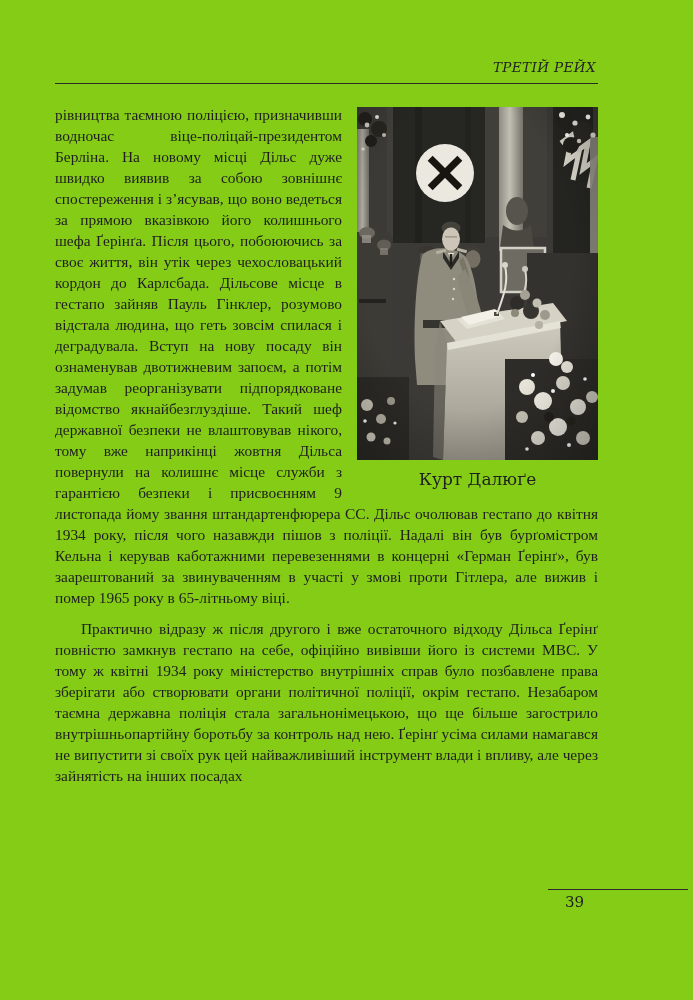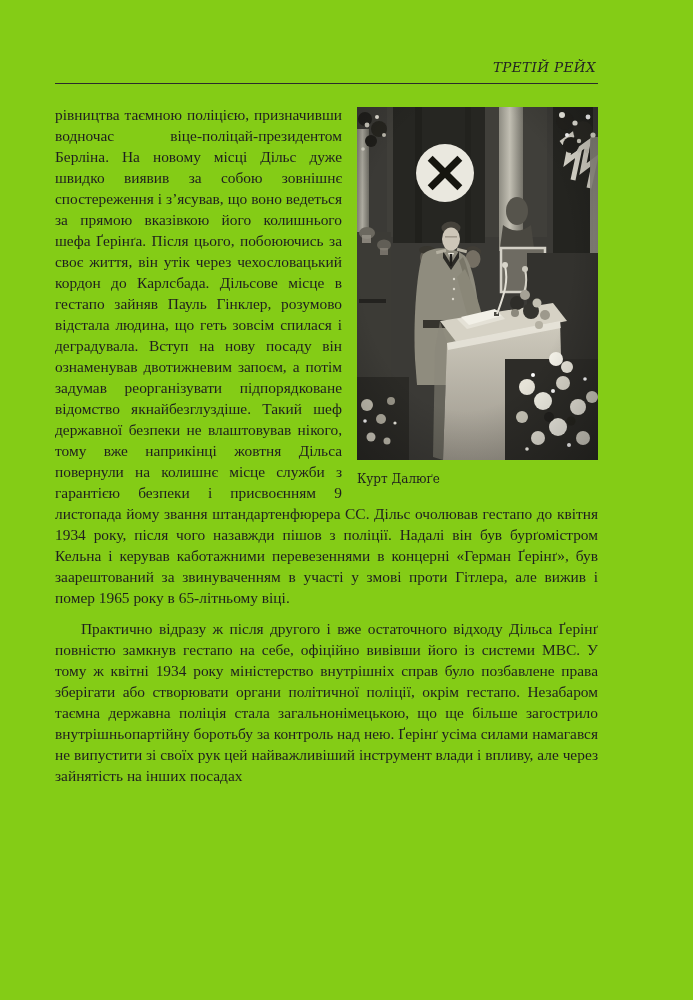--- a/index.html
+++ b/index.html
@@ -17,21 +17,21 @@
     padding-right:2px;
   }
   .body-text{
     position:absolute;left:55px;top:104px;width:543px;
     font-size:15.4px;line-height:21px;text-align:justify;
     text-justify:inter-word;
   }
   .photo-figure{float:right;width:241px;margin:3px 0 6px 15px;}
   .photo{width:241px;height:353px;background:#34332f;display:block;}
   .photo svg{display:block;}
-  figcaption{margin-top:9px;width:241px;text-align:left;font-size:12px;color:#1f1f1f;}
+  figcaption{margin-top:9px;width:241px;text-align:center;font-size:17px;color:#1f1f1f;}
   p{margin:0;padding:0;font-family:Liberation Serif, serif;}
   .para-2{margin-top:10px;text-indent:26px;}
   .footer{
     position:absolute;left:548px;top:889px;width:140px;
     border-top:1.4px solid #2b2b2b;
   }
   .page-number{display:inline-block;margin:3px 0 0 17px;font-size:15px;color:#1f1f1f;}
 </style>
 </head>
 <body>
@@ -216,14 +216,17 @@
           <rect x="0" y="0" width="241" height="353" fill="url(#gVig)"></rect>
         </svg>
       </div>
       <figcaption>Курт Далюґе</figcaption>
     </figure>
 
     <p class="para-1">рівництва таємною поліцією, призначивши водночас віце-поліцай-президентом Берліна. На новому місці Дільс дуже швидко виявив за собою зовнішнє спостереження і з’ясував, що воно ведеться за прямою вказівкою його колишнього шефа Ґерінґа. Після цього, побоюючись за своє життя, він утік через чехословацький кордон до Карлсбада. Дільсове місце в гестапо зайняв Пауль Гінклер, розумово відстала людина, що геть зовсім спилася і деградувала. Вступ на нову посаду він ознаменував двотижневим запоєм, а потім задумав реорганізувати підпорядковане відомство якнайбезглуздіше. Такий шеф державної безпеки не влаштовував нікого, тому вже наприкінці жовтня Дільса повернули на колишнє місце служби з гарантією безпеки і присвоєнням 9 листопада йому звання штандартенфюрера СС. Дільс очолював гестапо до квітня 1934 року, після чого назавжди пішов з поліції. Надалі він був бурґомістром Кельна і керував каботажними перевезеннями в концерні «Герман Ґерінґ», був заарештований за звинуваченням в участі у змові проти Гітлера, але вижив і помер 1965 року в 65-літньому віці.</p>
     <p class="para-2">Практично відразу ж після другого і вже остаточного відходу Дільса Ґерінґ повністю замкнув гестапо на себе, офіційно вивівши його із системи МВС. У тому ж квітні 1934 року міністерство внутрішніх справ було позбавлене права зберігати або створювати органи політичної поліції, окрім гестапо. Незабаром таємна державна поліція стала загальнонімецькою, що ще більше загострило внутрішньопартійну боротьбу за контроль над нею. Ґерінґ усіма силами намагався не випустити зі своїх рук цей найважливіший інструмент влади і впливу, але через зайнятість на інших посадах</p>
   </div>
 
+  <div class="footer">
+    <span class="page-number">39</span>
+  </div>
 
 </div>
 
 </body></html>

